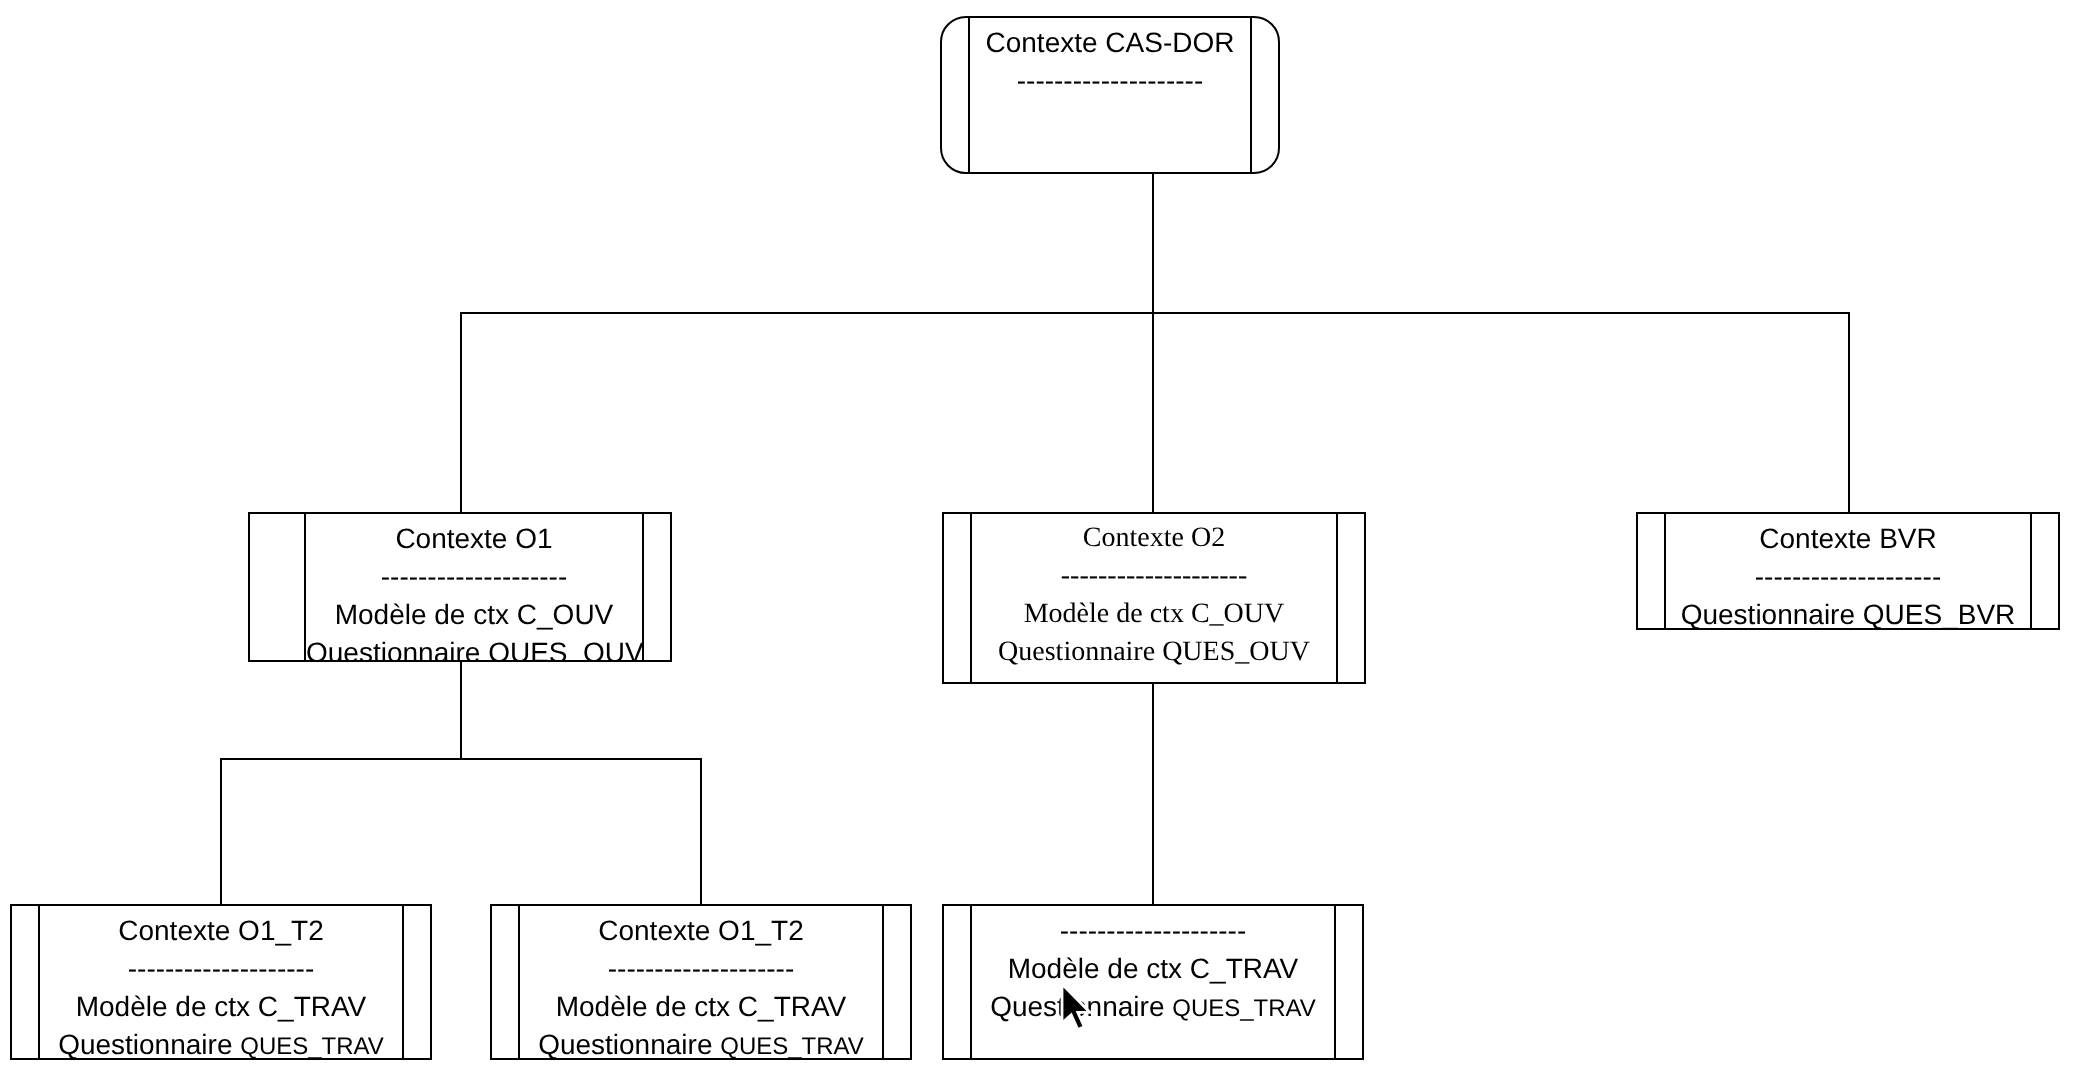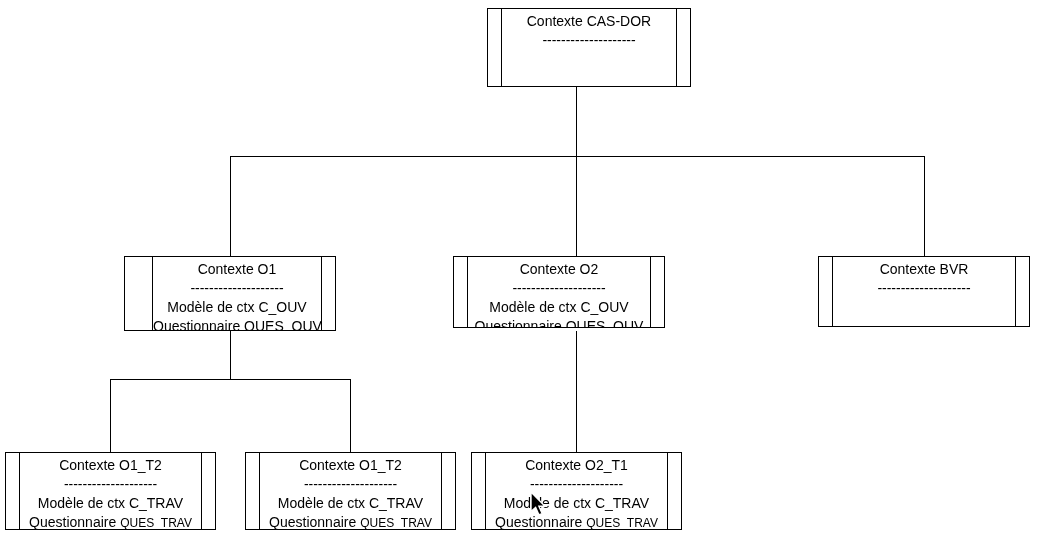--- a/index.html
+++ b/index.html
@@ -75,53 +75,54 @@
 <div class="connector" style="left: 576px; top: 87px; width: 1px; height: 69px;"></div>
     <div class="connector" style="left: 230px; top: 156px; width: 695px; height: 1px;"></div>
     <div class="connector" style="left: 230px; top: 156px; width: 1px; height: 100px;"></div>
     <div class="connector" style="left: 576px; top: 156px; width: 1px; height: 100px;"></div>
     <div class="connector" style="left: 924px; top: 156px; width: 1px; height: 100px;"></div>
     <div class="connector" style="left: 230px; top: 331px; width: 1px; height: 48px;"></div>
     <div class="connector" style="left: 110px; top: 379px; width: 241px; height: 1px;"></div>
     <div class="connector" style="left: 110px; top: 379px; width: 1px; height: 73px;"></div>
     <div class="connector" style="left: 350px; top: 379px; width: 1px; height: 73px;"></div>
     <div class="connector" style="left: 576px; top: 331px; width: 1px; height: 121px;"></div>
-    <div class="node" style="left: 487px; top: 8px; width: 204px; height: 79px;">
+    <div class="node" style="left: 470px; top: 8px; width: 170px; height: 79px; border-radius: 13px;">
     <div class="rail left"></div>
     <div class="content">
       <div class="title">Contexte CAS-DOR</div>
       <div class="sep">--------------------</div>
     </div>
     <div class="rail right"></div>
   </div>
     <div class="node" style="left: 124px; top: 256px; width: 212px; height: 75px; padding-left: 14px;">
     <div class="rail left"></div>
     <div class="content">
       <div class="title">Contexte O1</div>
       <div class="sep">--------------------</div>
       <div class="model"><span class="lbl">Modèle de ctx</span> <span class="val">C_OUV</span></div>
       <div class="quest"><span class="lbl">Questionnaire</span> <span class="val">QUES_OUV</span></div>
     </div>
     <div class="rail right"></div>
   </div>
-    <div class="node" style="left: 453px; top: 256px; width: 212px; height: 72px;">
+    <div class="node" style="left: 471px; top: 256px; width: 212px; height: 86px; font-family: Liberation Serif, serif;">
     <div class="rail left"></div>
     <div class="content">
       <div class="title">Contexte O2</div>
       <div class="sep">--------------------</div>
       <div class="model"><span class="lbl">Modèle de ctx</span> <span class="val">C_OUV</span></div>
       <div class="quest"><span class="lbl">Questionnaire</span> <span class="val">QUES_OUV</span></div>
     </div>
     <div class="rail right"></div>
   </div>
-    <div class="node" style="left: 818px; top: 256px; width: 212px; height: 71px;">
+    <div class="node" style="left: 818px; top: 256px; width: 212px; height: 59px;">
     <div class="rail left"></div>
     <div class="content">
       <div class="title">Contexte BVR</div>
       <div class="sep">--------------------</div>
+      <div class="quest"><span class="lbl">Questionnaire</span> <span class="val">QUES_BVR</span></div>
     </div>
     <div class="rail right"></div>
   </div>
     <div class="node" style="left: 5px; top: 452px; width: 211px; height: 78px;">
     <div class="rail left"></div>
     <div class="content">
       <div class="title">Contexte O1_T2</div>
       <div class="sep">--------------------</div>
       <div class="model"><span class="lbl">Modèle de ctx</span> <span class="val">C_TRAV</span></div>
       <div class="quest"><span class="lbl">Questionnaire</span> <span class="val small">QUES_TRAV</span></div>
@@ -134,20 +135,19 @@
       <div class="title">Contexte O1_T2</div>
       <div class="sep">--------------------</div>
       <div class="model"><span class="lbl">Modèle de ctx</span> <span class="val">C_TRAV</span></div>
       <div class="quest"><span class="lbl">Questionnaire</span> <span class="val small">QUES_TRAV</span></div>
     </div>
     <div class="rail right"></div>
   </div>
     <div class="node" style="left: 471px; top: 452px; width: 211px; height: 78px;">
     <div class="rail left"></div>
     <div class="content">
-      <div class="title">Contexte O2_T1</div>
       <div class="sep">--------------------</div>
       <div class="model"><span class="lbl">Modèle de ctx</span> <span class="val">C_TRAV</span></div>
       <div class="quest"><span class="lbl">Questionnaire</span> <span class="val small">QUES_TRAV</span></div>
     </div>
     <div class="rail right"></div>
   </div>
   </div>
 
 </body></html>

